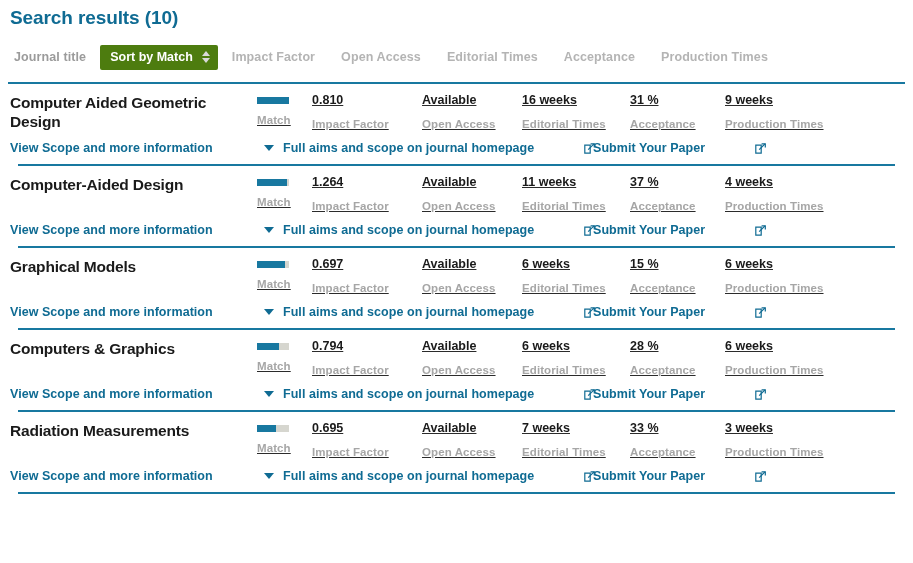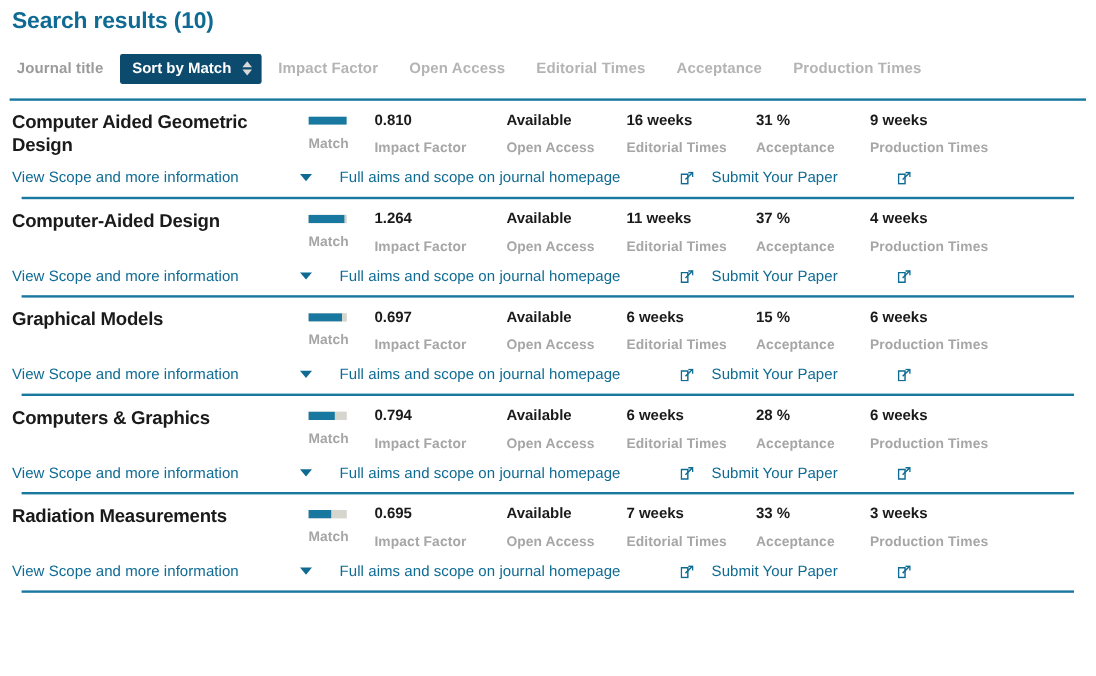--- a/index.html
+++ b/index.html
@@ -45,21 +45,21 @@
   .sort-label {
     font-size: 12.5px;
     font-weight: bold;
     color: #9b9b9b;
     letter-spacing: 0.1px;
     white-space: nowrap;
   }
   .sort-select {
     display: inline-flex;
     align-items: center;
-    background: #0c4a6e;
+    background: #4d7c0f;
     color: #ffffff;
     font-size: 12.5px;
     font-weight: bold;
     border-radius: 2px;
     height: 25px;
     padding: 0 8px 0 10px;
     margin: 0 14px;
     white-space: nowrap;
     cursor: pointer;
   }
@@ -120,20 +120,21 @@
   }
 
   .metrics {
     display: flex;
     align-items: flex-start;
     flex: 1 1 auto;
   }
   .metric {
     box-sizing: border-box;
     padding-right: 10px;
+    text-decoration: underline;
   }
   .metric .value {
     font-size: 12.5px;
     font-weight: bold;
     color: #1a1a1a;
     line-height: 15px;
     white-space: nowrap;
   }
   .metric .cap {
     font-size: 11.5px;
@@ -168,21 +169,21 @@
 
   
   .links {
     display: flex;
     align-items: center;
     padding-top: 10px;
     padding-bottom: 9px;
   }
   .link {
     font-size: 12.5px;
-    font-weight: normal;
+    font-weight: bold;
     color: #0f6b93;
     letter-spacing: 0.05px;
     white-space: nowrap;
     display: inline-flex;
     align-items: center;
     cursor: pointer;
     gap: 43px;
   }
   .link.l1 { width: 254px; flex: 0 0 254px; }
   .link.l2 { width: 310px; flex: 0 0 310px; padding-left: 19px; }

